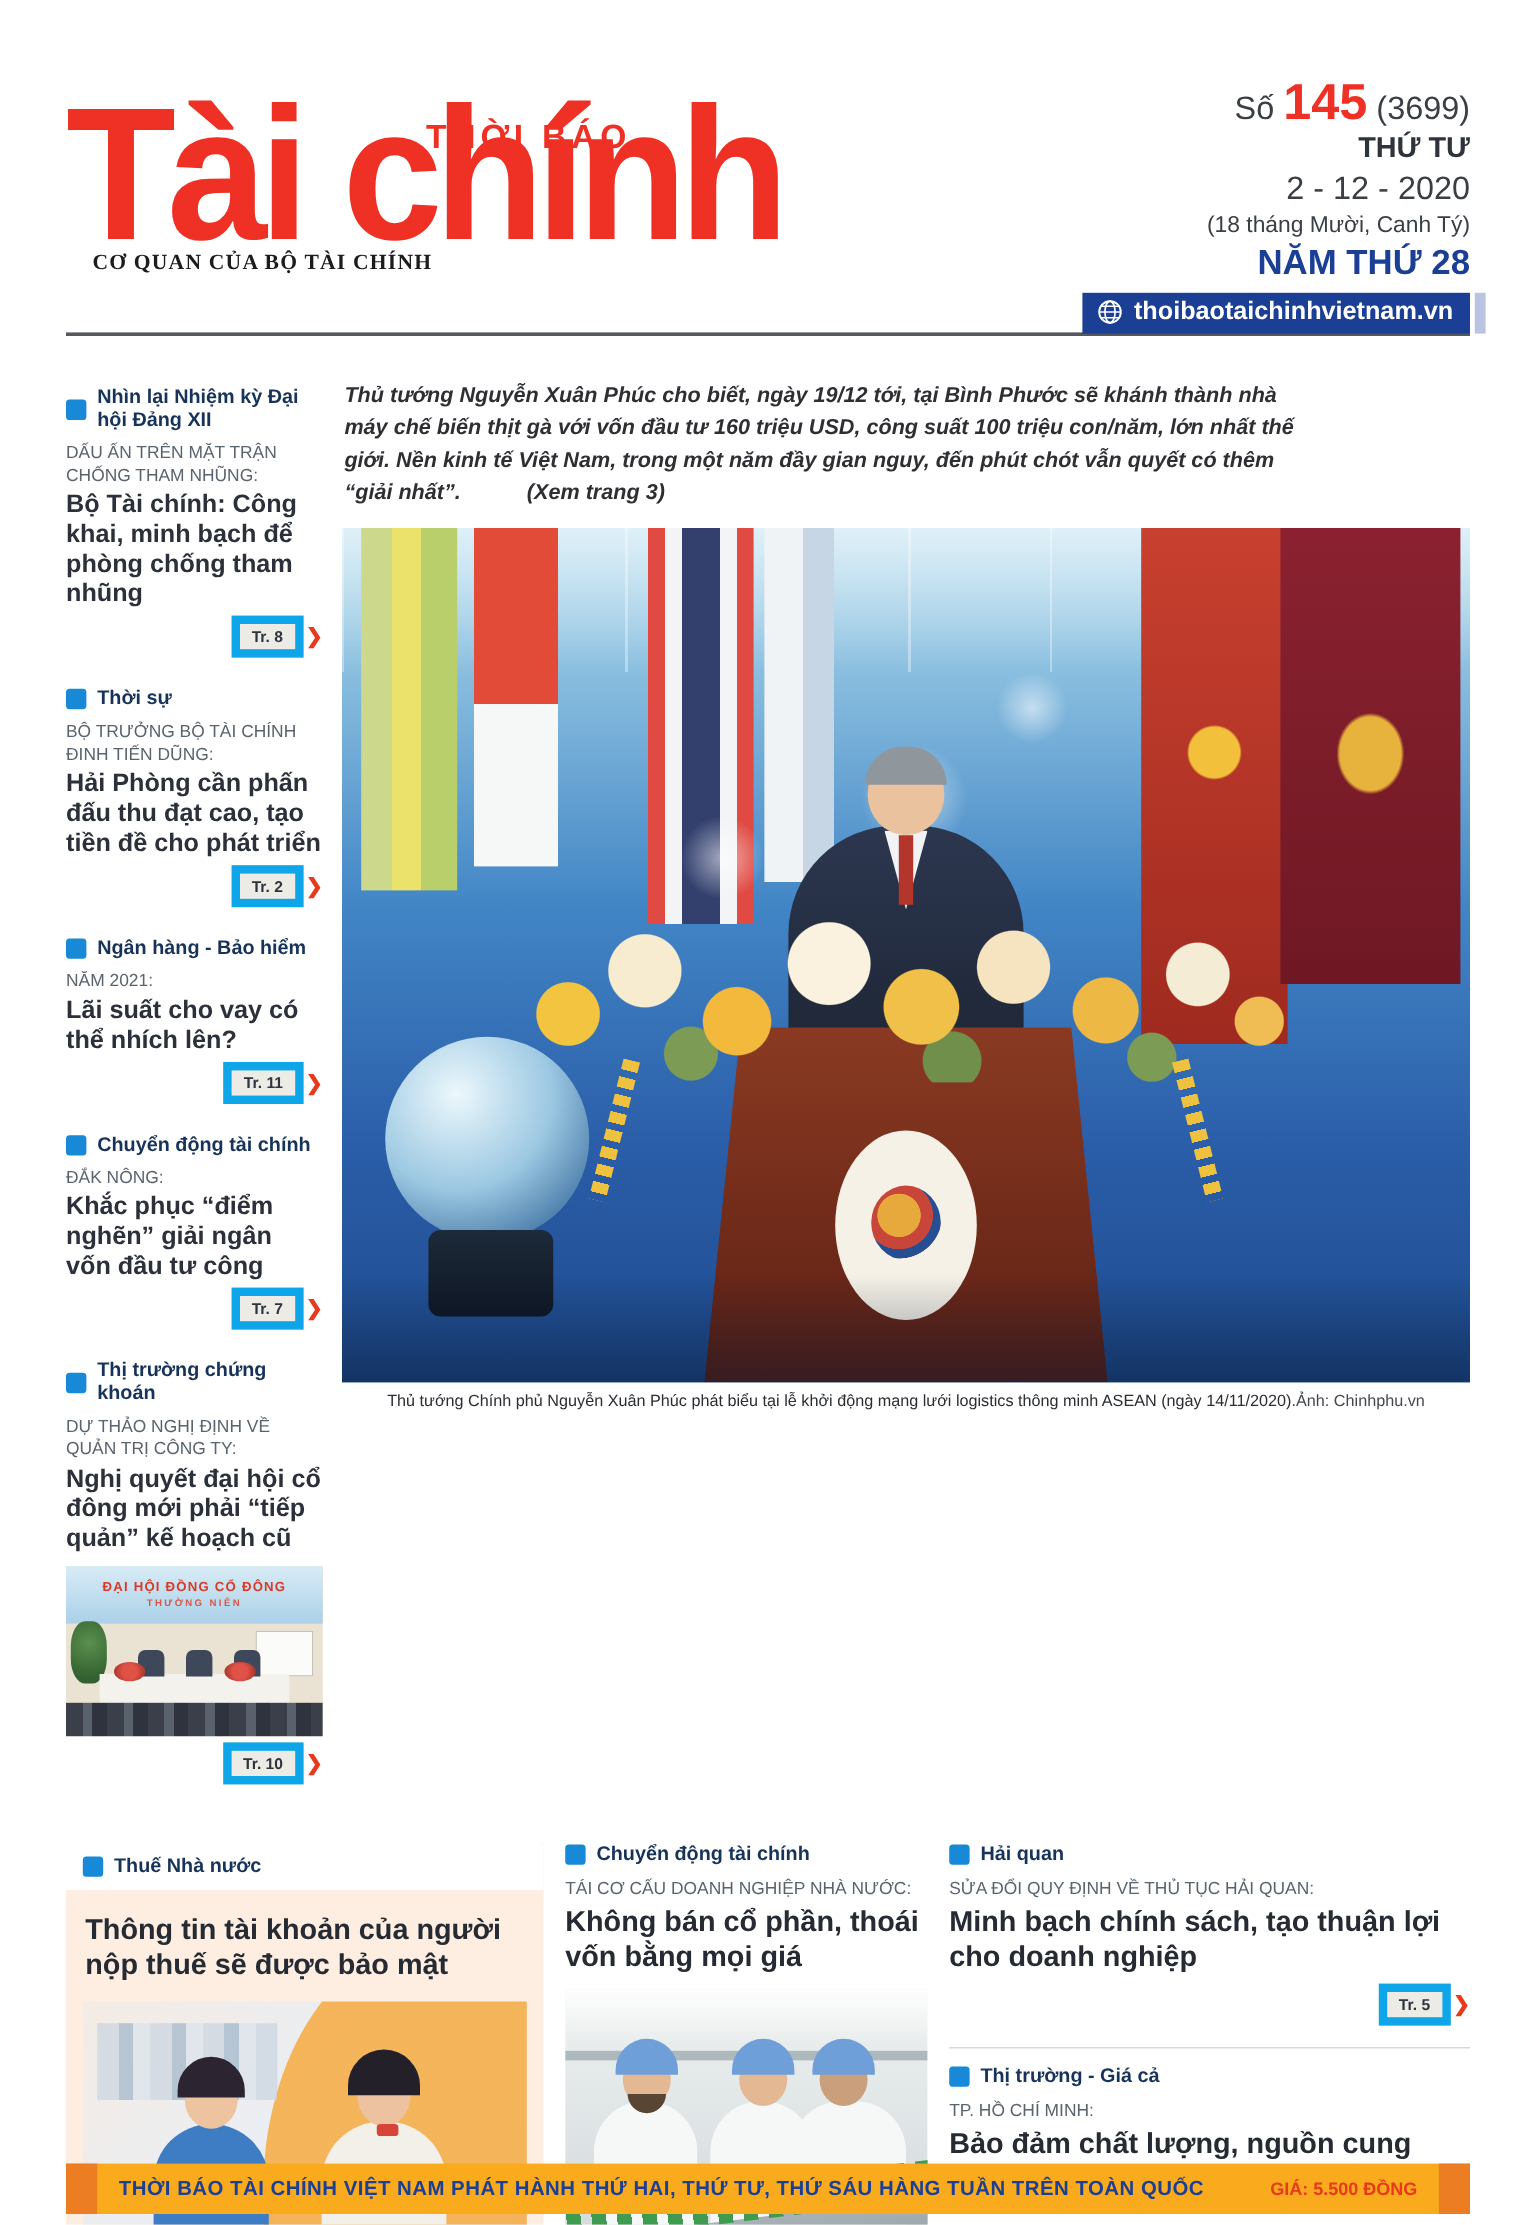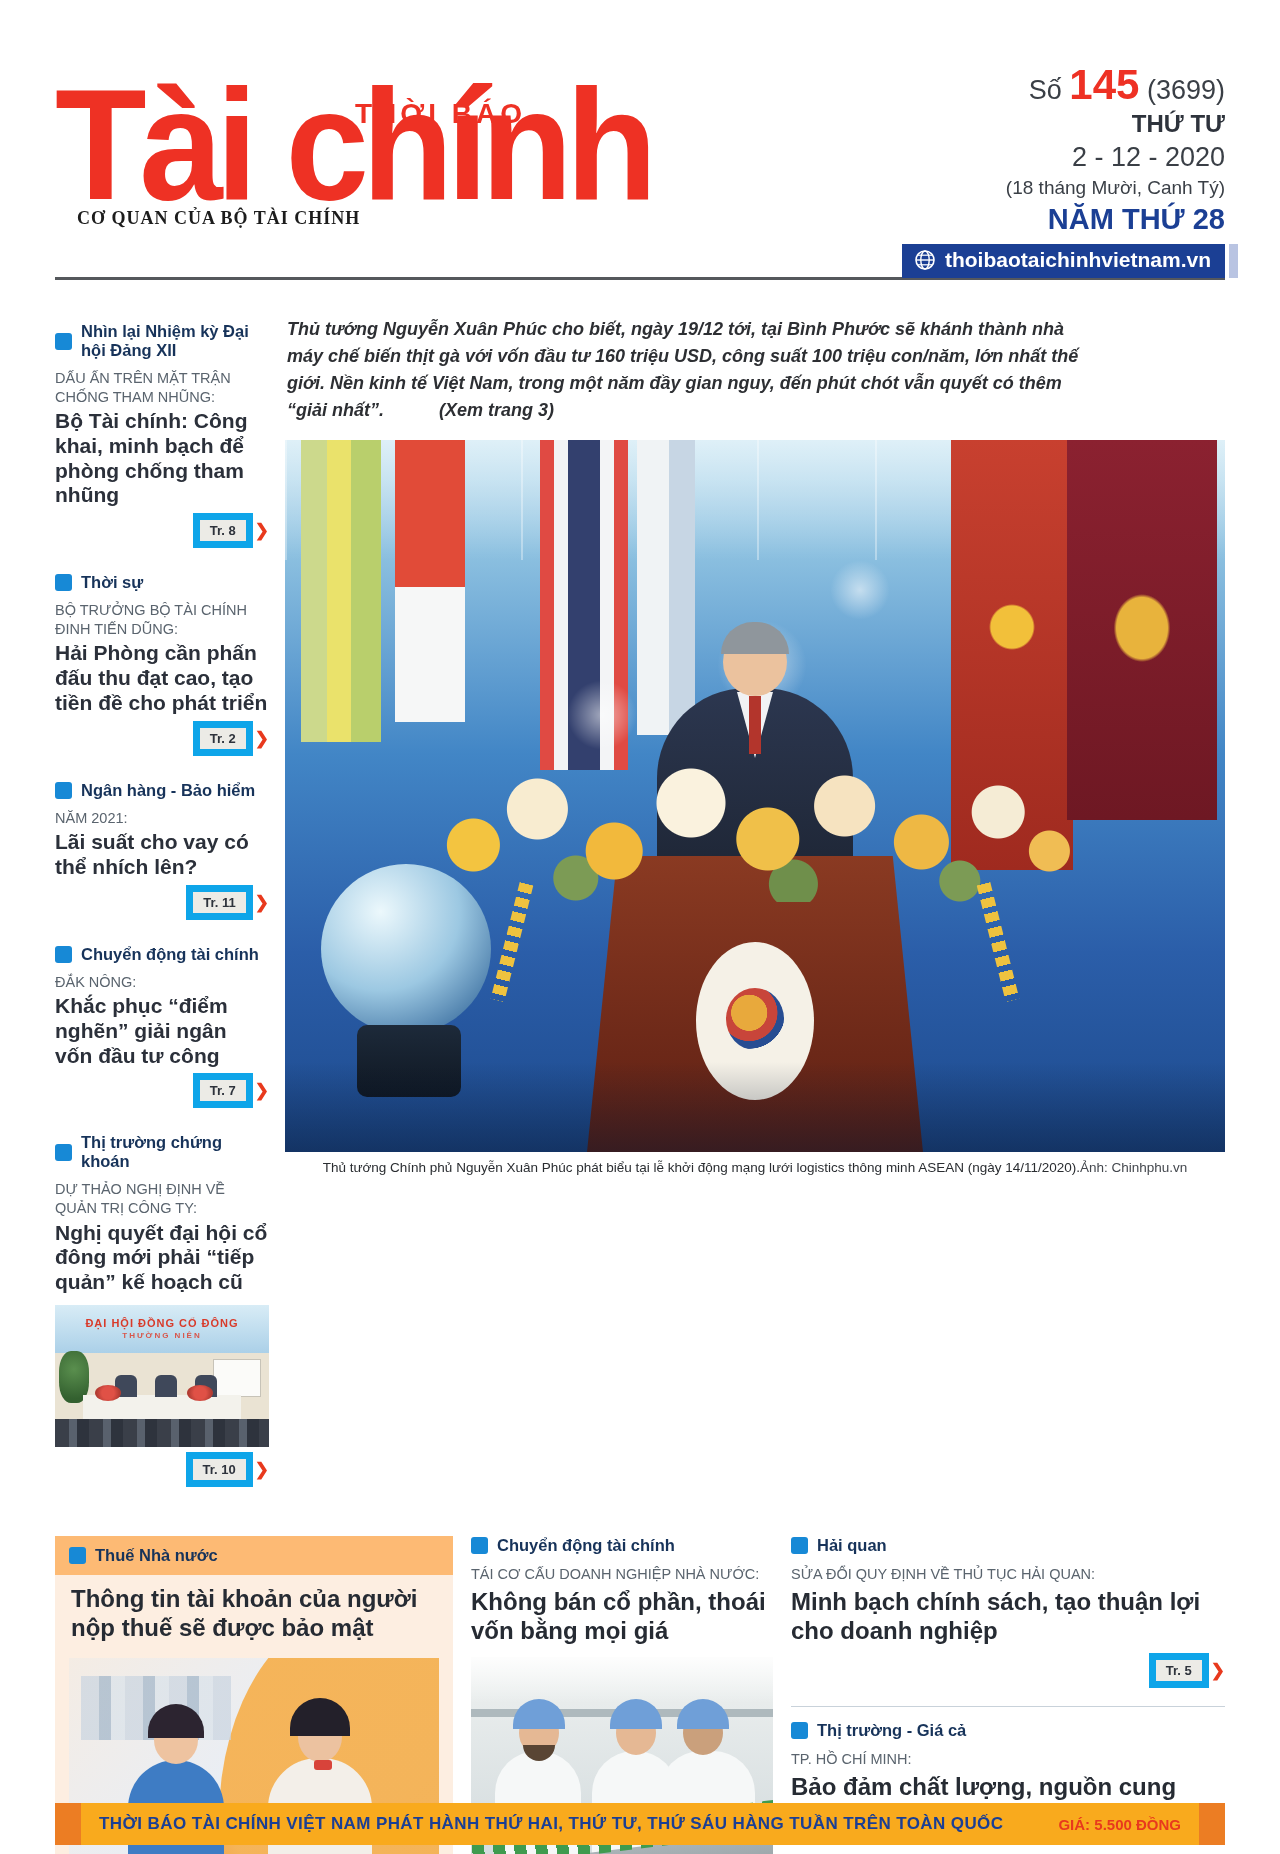--- a/index.html
+++ b/index.html
@@ -133,21 +133,21 @@
   .st2{left:calc(50% + 236px);transform:rotate(-14deg);}
   .pm-floor{position:absolute;left:0;right:0;bottom:0;height:90px;
             background:linear-gradient(180deg,rgba(10,30,60,0),rgba(8,24,50,.45));}
   .caption-row{display:flex;justify-content:center;margin-top:8px;font-size:13.5px;color:#2a2d31;}
   .credit{color:#44484e;}
 
   
   .bottom-grid{display:grid;grid-template-columns:398px 302px 1fr;gap:18px;margin-top:24px;}
   .bcol{position:relative;}
   .col-tax{background:#fdeee1;}
-  .col-tax .section-row{background:#fdba74;padding:10px 14px;margin-bottom:2px;}
+  .col-tax .section-row{background:#ffffff;padding:10px 14px;margin-bottom:12px;}
   .col-tax .b-headline{padding:8px 16px 4px;}
   .b-headline{color:#262b33;font-weight:bold;font-size:24px;line-height:1.2;}
   .b-kicker{color:#5a646e;font-size:14.5px;line-height:1.3;margin:10px 0 4px;}
   .photo-wrap{position:relative;margin-top:12px;overflow:hidden;}
   .col-tax .photo-wrap{margin:12px 14px 16px;}
 
   .photo-tax{height:288px;background:linear-gradient(135deg,#f4ece4 0%,#e9eef5 45%,#d9e6f1 100%);position:relative;}
   .tx-swoosh{position:absolute;right:-60px;top:-50px;width:280px;height:420px;border-radius:50%;
              background:radial-gradient(circle at 60% 35%,#f6ae49 0 55%,#ef8c2a 75%,transparent 76%);opacity:.9;}
   .tx-shelf{position:absolute;left:12px;top:18px;width:150px;height:64px;

